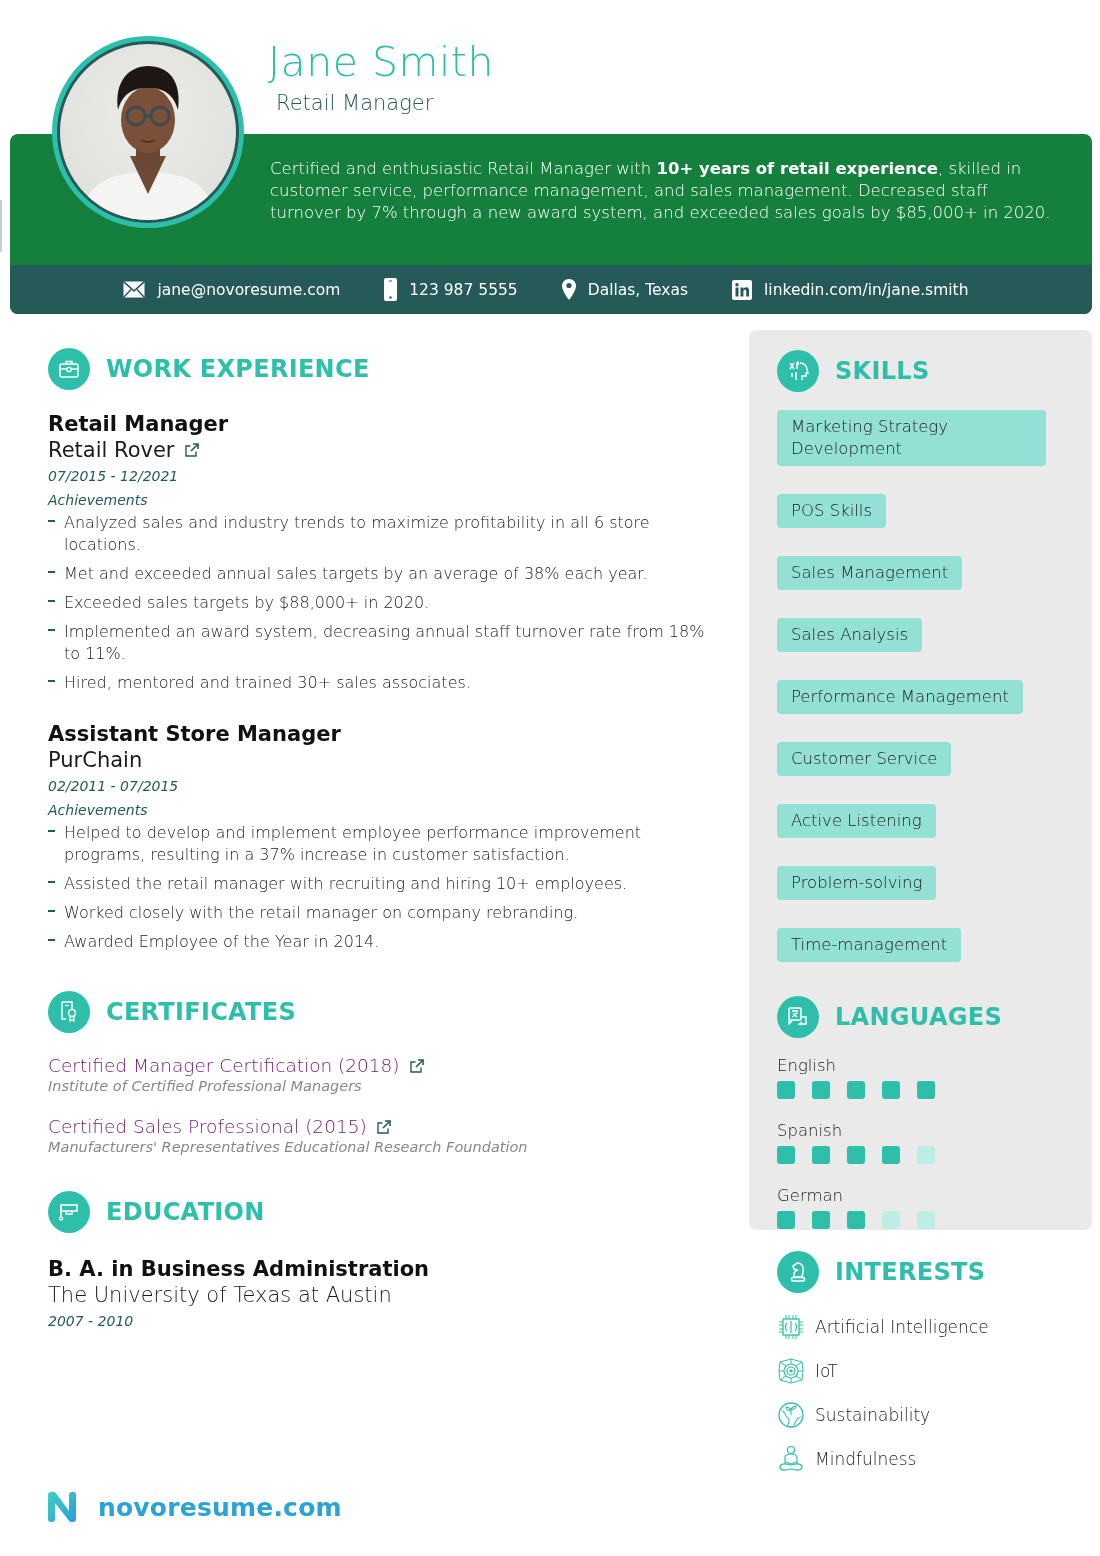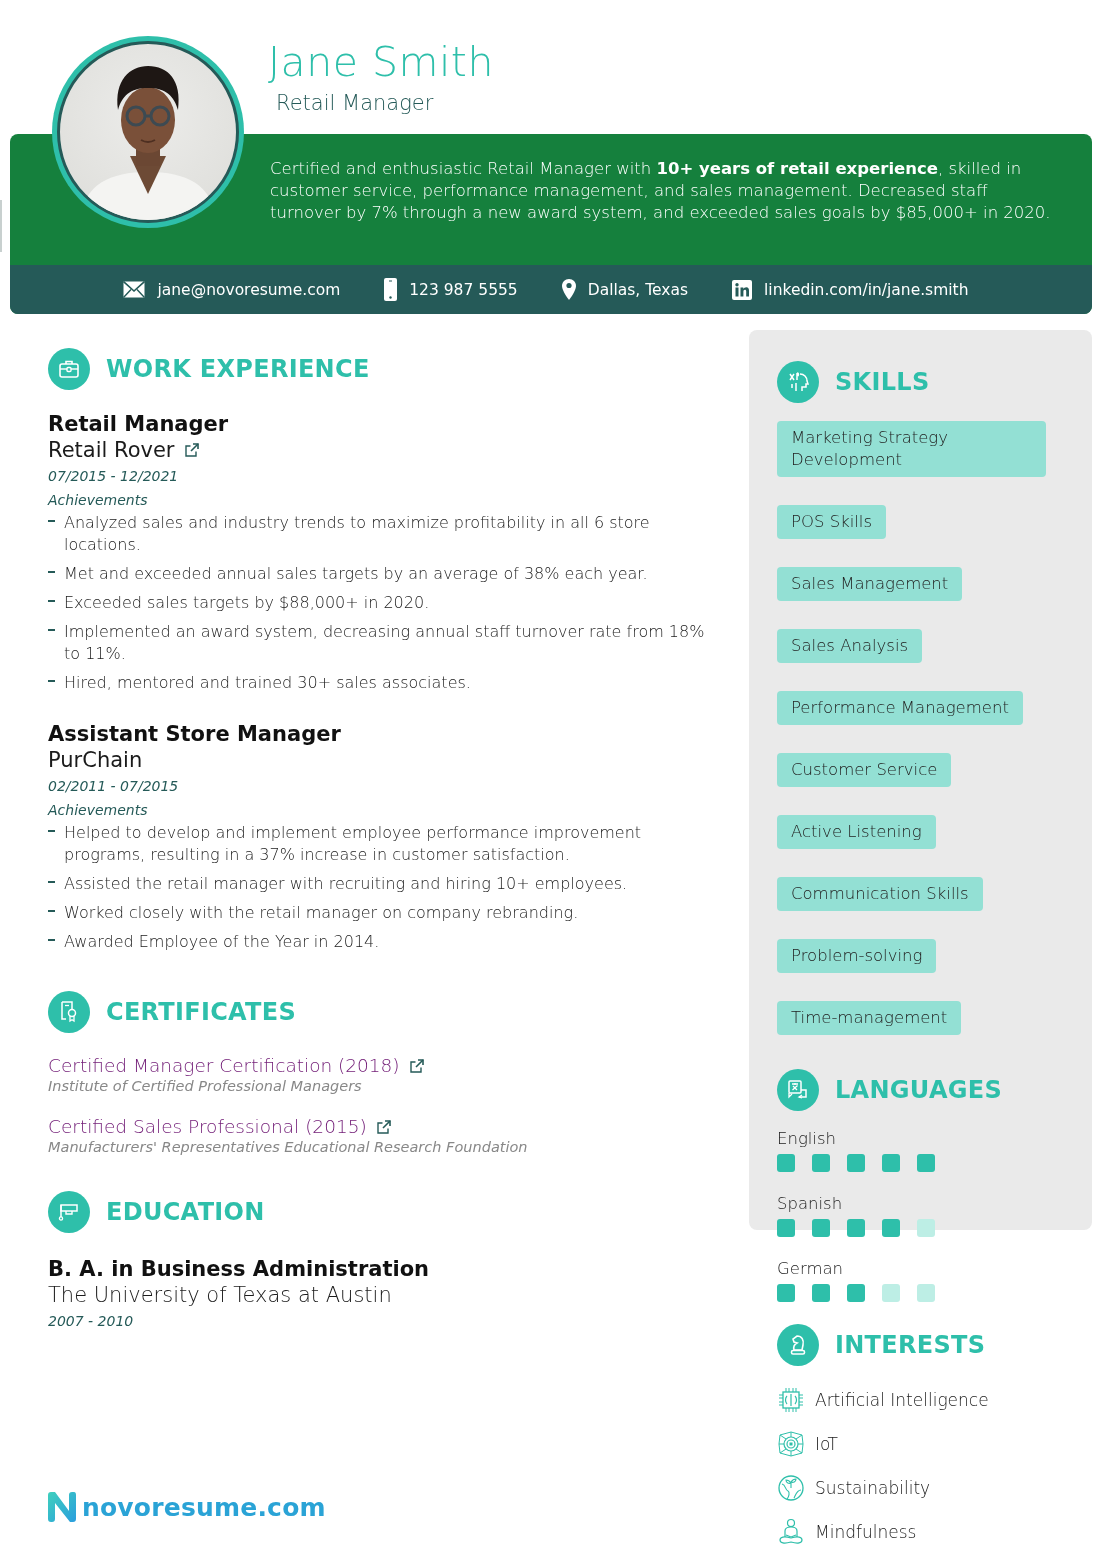--- a/index.html
+++ b/index.html
@@ -60,27 +60,27 @@
     color: #1b1b1b; margin-bottom: 7px;
   }
   .bullets li::before {
     content: ""; position: absolute; left: 0; top: 8px; width: 7px; height: 2px; background: #255a58;
   }
   .cert-title { font-size: 18.5px; font-weight: 300; color: #701a75; display: flex; align-items: center; gap: 10px; }
   .cert-org { font-size: 14.5px; font-style: italic; color: #888; font-weight: 300; margin-top: 2px; }
   .edu-degree { font-size: 21px; font-weight: 700; color: #111; }
   .edu-school { font-size: 21px; font-weight: 300; color: #1b1b1b; margin-top: 2px; }
 
-  .logo { position: absolute; left: 46px; top: 1491px; display: flex; align-items: center; gap: 4px; }
+  .logo { position: absolute; left: 46px; top: 1491px; display: flex; align-items: center; gap: 20px; }
   .logo-text { font-size: 25px; font-weight: 700; color: #2aa3d6; letter-spacing: 0.2px; }
 
   
   .right {
     position: absolute; left: 749px; top: 330px; width: 343px; height: 900px;
-    background: #eaeaea; border-radius: 8px; padding: 31px 28px 0 28px;
+    background: #eaeaea; border-radius: 8px; padding: 20px 28px 0 28px;
   }
   .skills { margin-top: 18px; display: flex; flex-direction: column; align-items: flex-start; gap: 28px; }
   .skill {
     background: #93e0d4; border-radius: 4px; padding: 6px 14px; font-size: 16.5px; line-height: 22px;
     color: #222; font-weight: 300;
   }
   .lang { margin-top: 18px; }
   .lang-name { font-size: 16.5px; color: #222; font-weight: 300; }
   .dots { display: flex; gap: 17px; margin-top: 6px; margin-bottom: 22px; }
   .dot { width: 18px; height: 18px; border-radius: 3px; background: #2ebfaa; }
@@ -285,21 +285,20 @@
   </div>
 
   <div class="skills">
     <div class="skill" style="width:269px;">Marketing Strategy Development</div>
     <div class="skill">POS Skills</div>
     <div class="skill">Sales Management</div>
     <div class="skill">Sales Analysis</div>
     <div class="skill">Performance Management</div>
     <div class="skill">Customer Service</div>
     <div class="skill">Active Listening</div>
-    <div class="skill">Communication Skills</div>
     <div class="skill">Problem-solving</div>
     <div class="skill">Time-management</div>
   </div>
 
   <div class="section-head" style="margin-top:34px;">
     <div class="sec-icon">
       <svg width="24" height="24" viewBox="0 0 24 24">
           <rect x="3" y="3" width="12" height="12" rx="1" fill="none" stroke="#fff" stroke-width="1.5"></rect>
           <path d="M6 6 H12 M9 5 V7 M6.5 12 L11.5 7.5 M7 8 L11 12" stroke="#fff" stroke-width="1.3"></path>
           <path d="M3 15 V19 L6 16" fill="none" stroke="#fff" stroke-width="1.3"></path>

